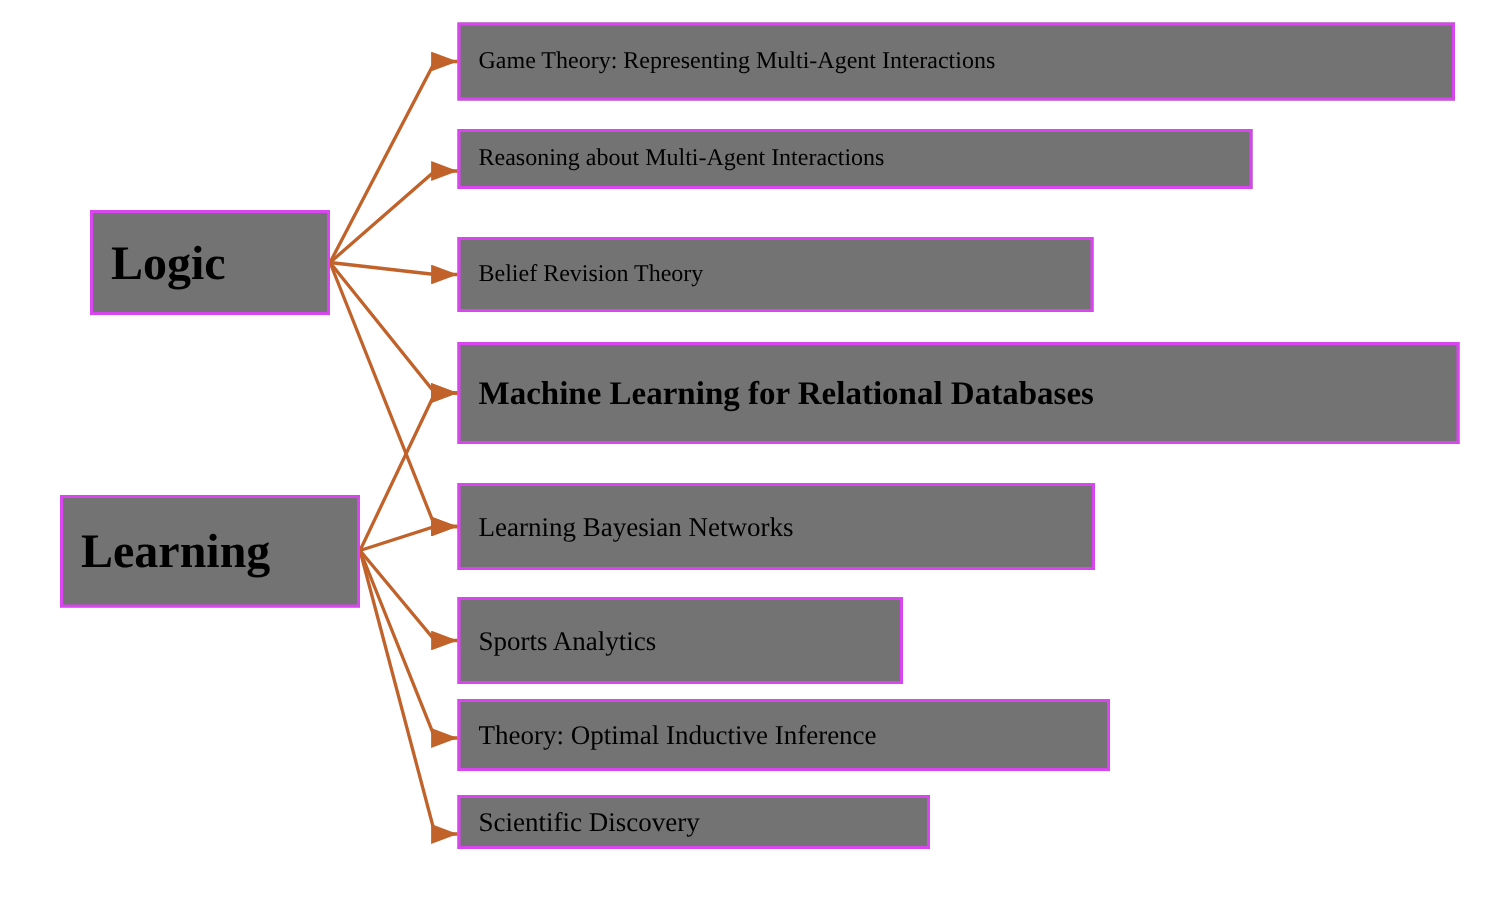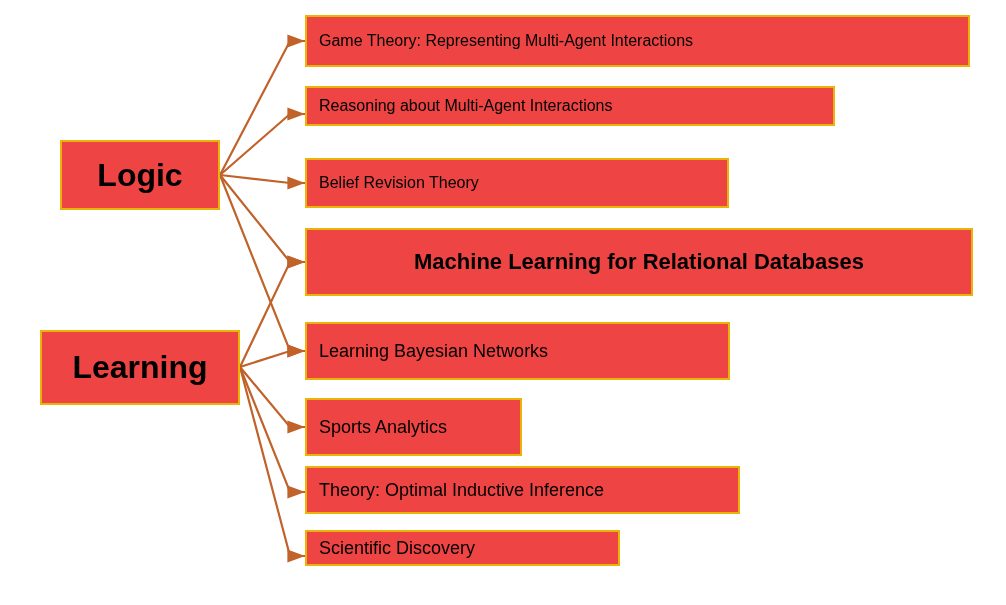--- a/index.html
+++ b/index.html
@@ -12,32 +12,33 @@
       position: relative;
     }
     svg {
       position: absolute;
       top: 0; left: 0;
       width: 1006px;
       height: 605px;
     }
     .node-box {
       position: absolute;
-      border: 2px solid #eab308;
-      background: #ef4444;
+      border: 2px solid #d946ef;
+      background: #737373;
       display: flex;
       align-items: center;
       justify-content: flex-start;
       padding: 4px 12px;
       white-space: nowrap;
+      font-family: Liberation Serif, serif;
     }
     .node-box.source {
       font-size: 32px;
       font-weight: bold;
-      justify-content: center;
+      justify-content: flex-start;
     }
     .node-box.small {
       font-size: 16px;
     }
     .node-box.large {
       font-size: 22px;
       font-weight: bold;
     }
     .node-box.medium {
       font-size: 18px;
@@ -77,29 +78,29 @@
 </div>
 
 <div class="node-box small" style="left:305px; top:70px; width:530px; height:40px;margin-top:16px;">
   <span>Reasoning about Multi-Agent Interactions</span>
 </div>
 
 <div class="node-box small" style="left:305px; top:158px; width:424px; height:50px;">
   <span>Belief Revision Theory</span>
 </div>
 
-<div class="node-box large" style="left:305px; top:228px; width:668px; height:68px;justify-content:center;">
+<div class="node-box large" style="left:305px; top:228px; width:668px; height:68px;">
   <span>Machine Learning for Relational Databases</span>
 </div>
 
 <div class="node-box medium" style="left:305px; top:322px; width:425px; height:58px;text-align:right;">
   <span>Learning Bayesian Networks</span>
 </div>
 
-<div class="node-box medium" style="left:305px; top:398px; width:217px; height:58px;">
+<div class="node-box medium" style="left:305px; top:398px; width:297px; height:58px;">
   <span>Sports Analytics</span>
 </div>
 
 <div class="node-box medium" style="left:305px; top:466px; width:435px; height:48px;align-items:center;">
   <span>Theory: Optimal Inductive Inference</span>
 </div>
 
 <div class="node-box medium" style="left:305px; top:530px; width:315px; height:36px;">
   <span>Scientific Discovery</span>
 </div>

